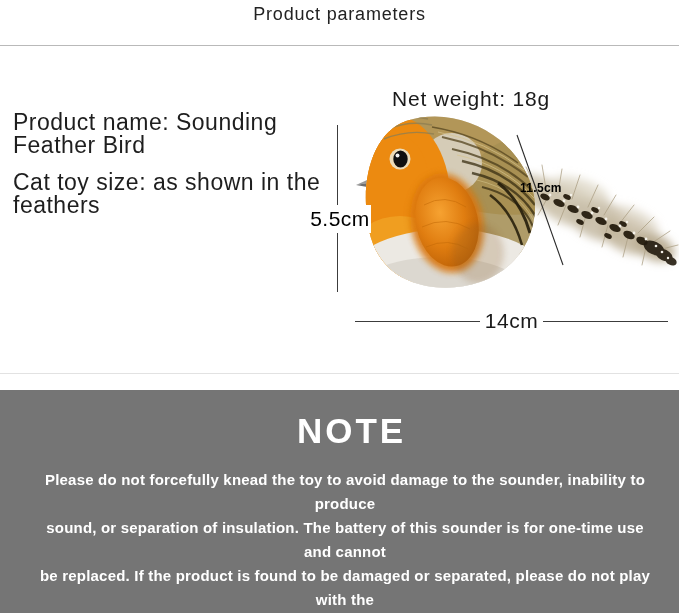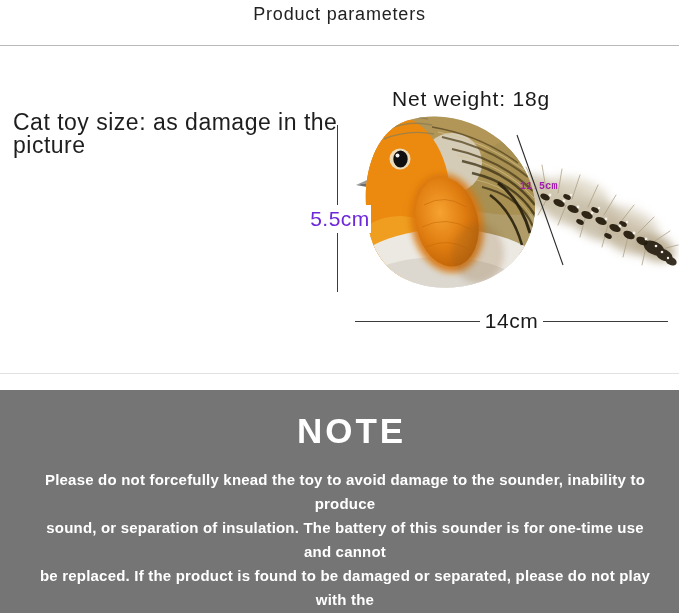--- a/index.html
+++ b/index.html
@@ -28,25 +28,25 @@
   .figure{position:absolute;left:0;top:0;width:679px;height:390px;padding-left:20px;}
   .bird-svg{position:absolute;left:340px;top:105px;width:339px;height:200px;}
   .net-weight{
     position:absolute;left:392px;top:87px;font-size:21px;letter-spacing:0.8px;color:#1a1a1a;white-space:nowrap;
   }
   .dim-vline{
     position:absolute;left:337px;top:125px;width:1px;height:167px;background:#3c3c3c;
   }
   .dim-height-label{
     position:absolute;left:309px;top:205px;width:62px;text-align:center;
-    background:#ffffff;font-size:21px;letter-spacing:0.5px;color:#6d28d9;padding:2px 0;
+    background:#ffffff;font-size:21px;letter-spacing:0.5px;color:#000000;padding:2px 0;
   }
   .dim-tail-label{
-    position:absolute;left:520px;top:181px;font-size:10px;font-weight:bold;
-    letter-spacing:0.3px;color:#a21caf;white-space:nowrap;font-family:Liberation Mono, monospace;
+    position:absolute;left:520px;top:181px;font-size:12px;font-weight:bold;
+    letter-spacing:0.3px;color:#000000;white-space:nowrap;
   }
   .dim-width{
     position:absolute;left:355px;top:308px;width:313px;height:26px;
     display:flex;align-items:center;text-align:center;
   }
   .dim-width .dline{flex:1 1 auto;height:1px;background:#3c3c3c;}
   .dim-width .dlabel{
     flex:0 0 auto;padding:0 5px;font-size:21px;letter-spacing:0.5px;color:#1a1a1a;white-space:nowrap;
   }
   .note-section{
@@ -62,21 +62,22 @@
     line-height:24px;letter-spacing:0.2px;margin-left:11px;
   }
 </style>
 </head>
 <body>
 
 <div class="page-title">Product parameters</div>
 <div class="divider-top"></div>
 
 <div class="product-info">
-  <p>Cat toy size: as damage in the picture</p>
+  <p>Product name: Sounding Feather Bird</p>
+  <p>Cat toy size: as shown in the feathers</p>
 </div>
 
 <div class="figure">
 
   <svg class="bird-svg" viewBox="0 0 339 200" xmlns="http://www.w3.org/2000/svg">
     <defs>
       <filter id="b2" x="-50%" y="-50%" width="200%" height="200%">
           <feGaussianBlur stdDeviation="2"></feGaussianBlur>
         </filter>
       <filter id="b3" x="-50%" y="-50%" width="200%" height="200%">

